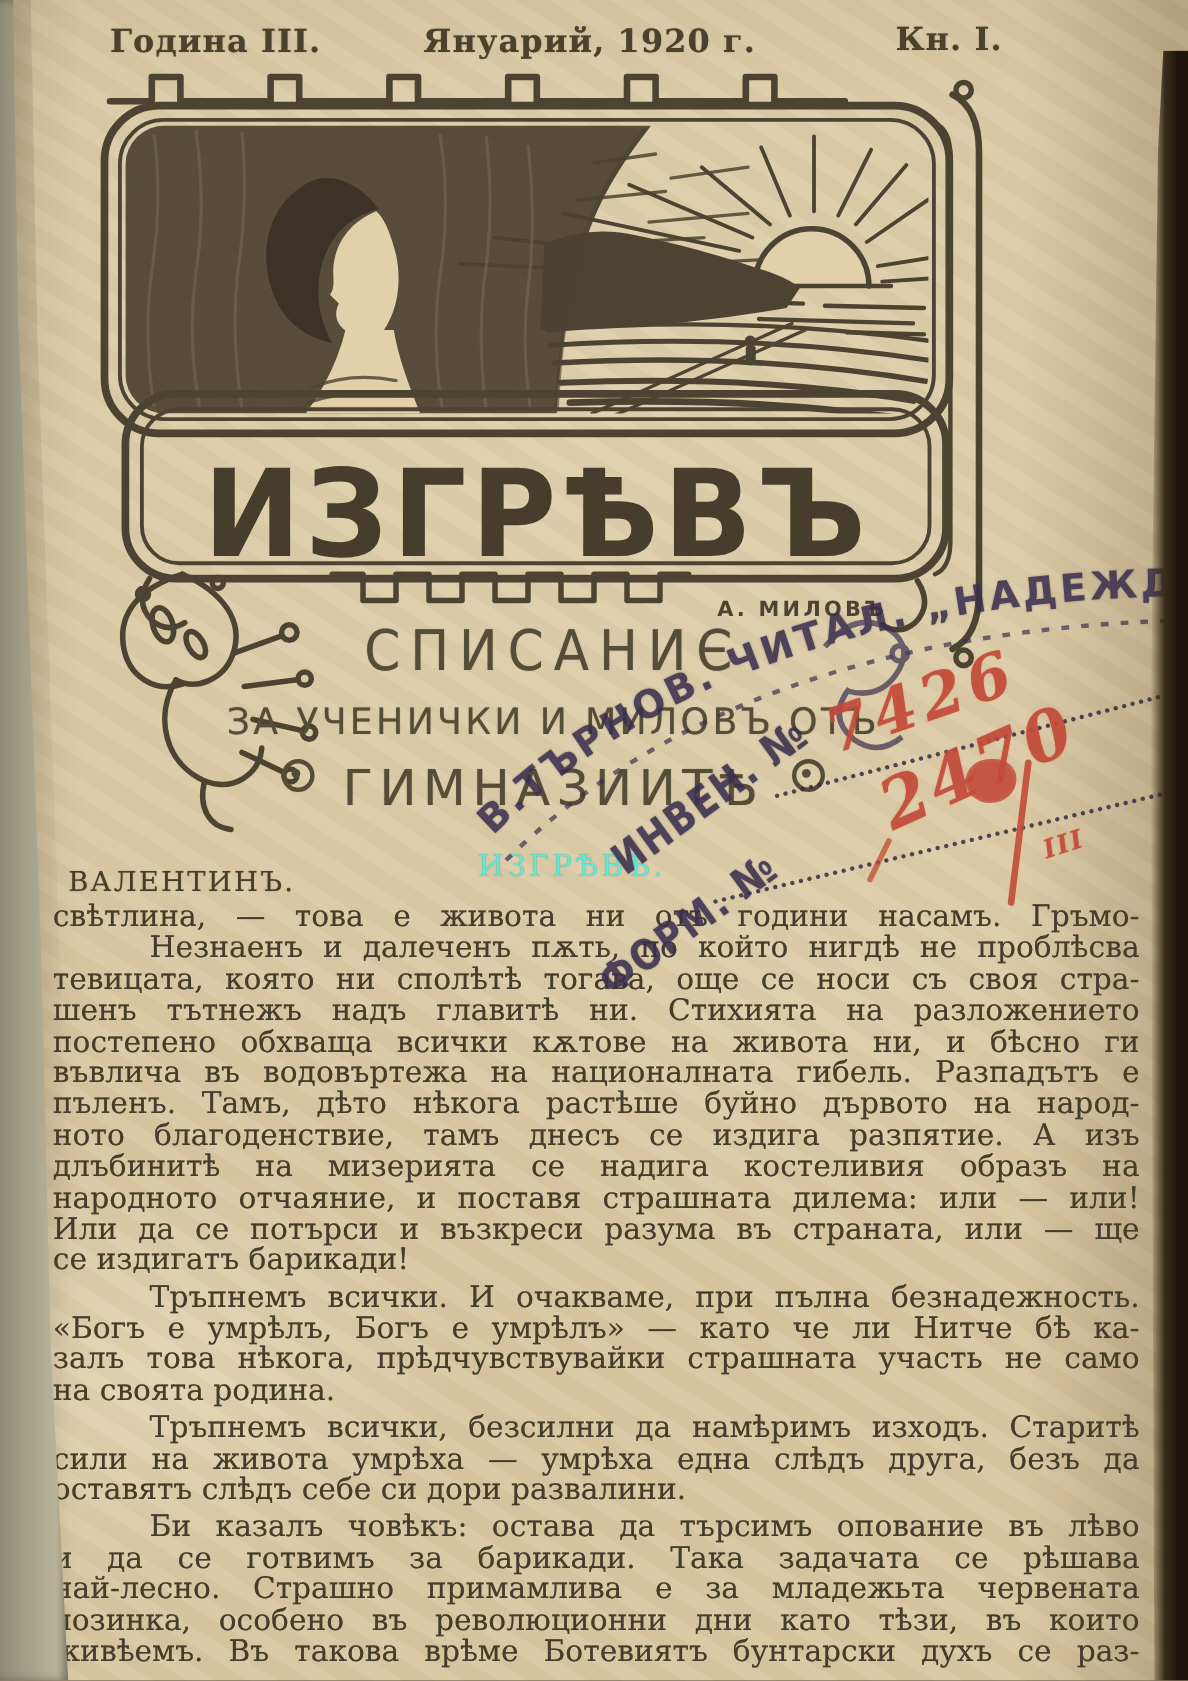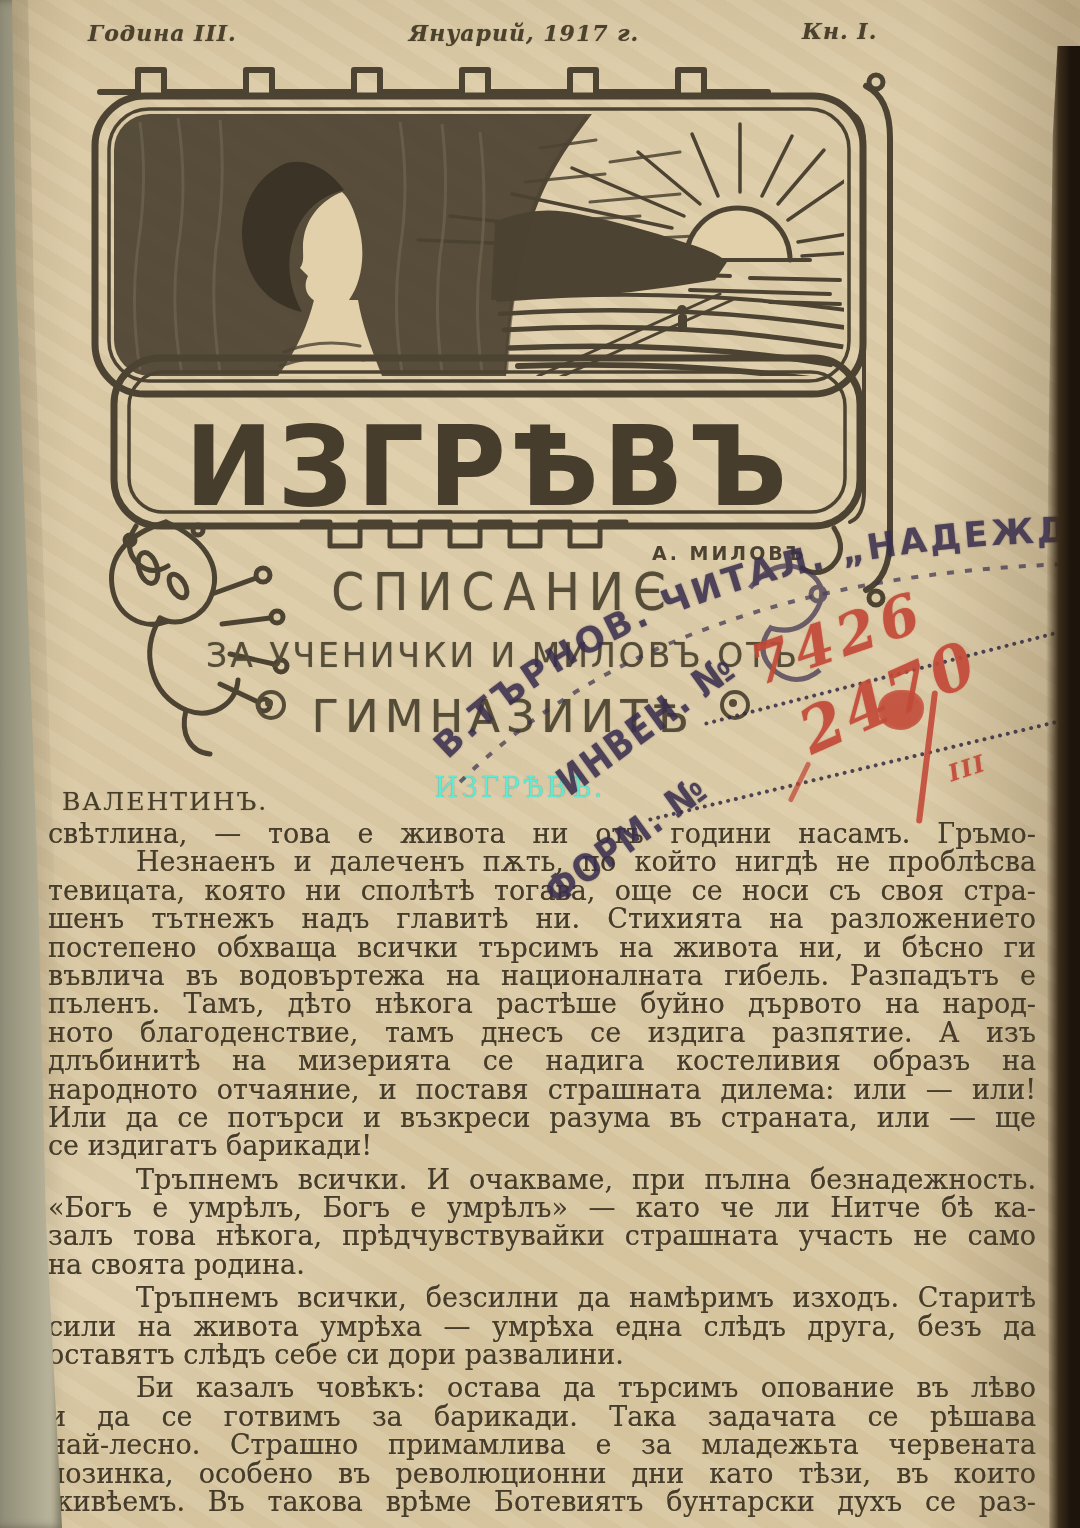--- a/index.html
+++ b/index.html
@@ -20,23 +20,23 @@
       background:linear-gradient(to right,#8f8c77,#a7a38b 45%,#b9b49b 80%,#b0aa90);
       clip-path:polygon(0 0,12px 0,16px 18%,38px 58%,46px 80%,62px 100%,0 100%);
       box-shadow:inset -6px 0 8px rgba(60,55,40,.5);}
   .edge-left-shadow{position:absolute;left:8px;top:0;width:70px;height:1528px;z-index:59;pointer-events:none;
       background:linear-gradient(to right, rgba(90,80,55,.25), rgba(90,80,55,0) 80%);
       clip-path:polygon(0 0,20px 0,26px 20%,48px 60%,58px 82%,70px 100%,0 100%);}
   .edge-right{position:absolute;right:0;top:46px;width:34px;height:1482px;z-index:60;
       background:linear-gradient(to left,#1d150c 28%, #3a2c1a 62%, rgba(58,44,26,0));
       clip-path:polygon(34% 0,100% 0,100% 100%,10% 100%,0 40%,20% 6%);}
   
-  .hdr{position:absolute;top:20px;left:4px;width:1060px;height:40px;color:#4b412d;
-       font-weight:bold;font-size:22px;letter-spacing:1px;
-       text-shadow:0 0 1px rgba(75,65,45,.55);font-style:italic;}
+  .hdr{position:absolute;top:20px;left:16px;width:1060px;height:40px;color:#4b412d;
+       font-weight:bold;font-size:29px;letter-spacing:1px;
+       text-shadow:0 0 1px rgba(75,65,45,.55);}
   .hdr .l{position:absolute;left:84px;top:0;}
   .hdr .c{position:absolute;left:280px;width:480px;text-align:center;top:0;}
   .hdr .r{position:absolute;left:798px;top:-2px;}
   
   .masthead{position:absolute;left:70px;top:52px;width:830px;height:715px;z-index:10;}
   .ink{stroke:#4c4332;fill:none;stroke-linecap:round;stroke-linejoin:round;}
   .inkfill{fill:#4c4332;stroke:none;}
   .paperfill{fill:#e1d0aa;stroke:none;}
   
   .subt{position:absolute;left:143px;width:720px;text-align:center;color:#564d39;
@@ -82,21 +82,21 @@
   .arcstamp{position:absolute;left:420px;top:498px;width:665px;height:300px;z-index:49;opacity:.87;}
 </style>
 </head>
 <body>
 
 <div class="screen">
   <div class="page"></div>
 
   <div class="hdr">
     <span class="l">Година III.</span>
-    <span class="c">Януарий, 1917 г.</span>
+    <span class="c">Януарий, 1920 г.</span>
     <span class="r">Кн. I.</span>
   </div>
 
   <svg class="masthead" viewBox="0 0 830 715">
 
     <path class="ink" stroke-width="6" d="M30,40 h38 v-22 h26 v22 h82 v-22 h26 v22 h82 v-22 h26 v22 h82 v-22 h26 v22 h82 v-22 h26 v22 h82 v-22 h26 v22 h64"></path>
 
     <rect class="ink" stroke-width="7" x="25" y="44" width="768" height="298" rx="50"></rect>
     <rect class="ink" stroke-width="3.5" x="39" y="57" width="740" height="272" rx="40"></rect>
 
@@ -237,21 +237,21 @@
   </div>
 
   <div class="author">ВАЛЕНТИНЪ.</div>
   <div class="art-title">ИЗГРѢВЪ.</div>
 
   <div class="body">
       <div class="bodyline">свѣтлина, — това е живота ни отъ години насамъ. Гръмо-</div>
       <div class="bodyline indent">Незнаенъ и далеченъ пѫть, по който нигдѣ не проблѣсва</div>
       <div class="bodyline">тевицата, която ни сполѣтѣ тогава, още се носи съ своя стра-</div>
       <div class="bodyline">шенъ тътнежъ надъ главитѣ ни. Стихията на разложението</div>
-      <div class="bodyline">постепено обхваща всички търсимъ на живота ни, и бѣсно ги</div>
+      <div class="bodyline">постепено обхваща всички кѫтове на живота ни, и бѣсно ги</div>
       <div class="bodyline">въвлича въ водовъртежа на националната гибель. Разпадътъ е</div>
       <div class="bodyline">пъленъ. Тамъ, дѣто нѣкога растѣше буйно дървото на народ-</div>
       <div class="bodyline">ното благоденствие, тамъ днесъ се издига разпятие. А изъ</div>
       <div class="bodyline">длъбинитѣ на мизерията се надига костеливия образъ на</div>
       <div class="bodyline">народното отчаяние, и поставя страшната дилема: или — или!</div>
       <div class="bodyline">Или да се потърси и възкреси разума въ страната, или — ще</div>
       <div class="bodyline last">се издигатъ барикади!</div>
       <div class="pgap"></div>
       <div class="bodyline indent">Тръпнемъ всички. И очакваме, при пълна безнадежность.</div>
       <div class="bodyline">«Богъ е умрѣлъ, Богъ е умрѣлъ» — като че ли Нитче бѣ ка-</div>

